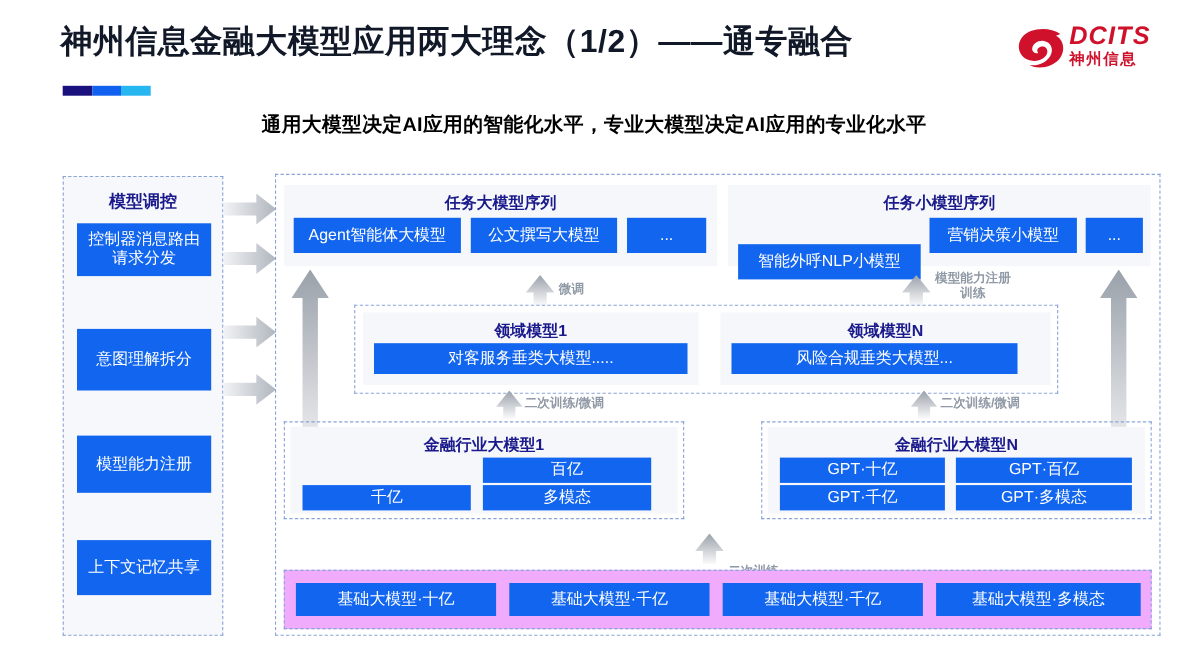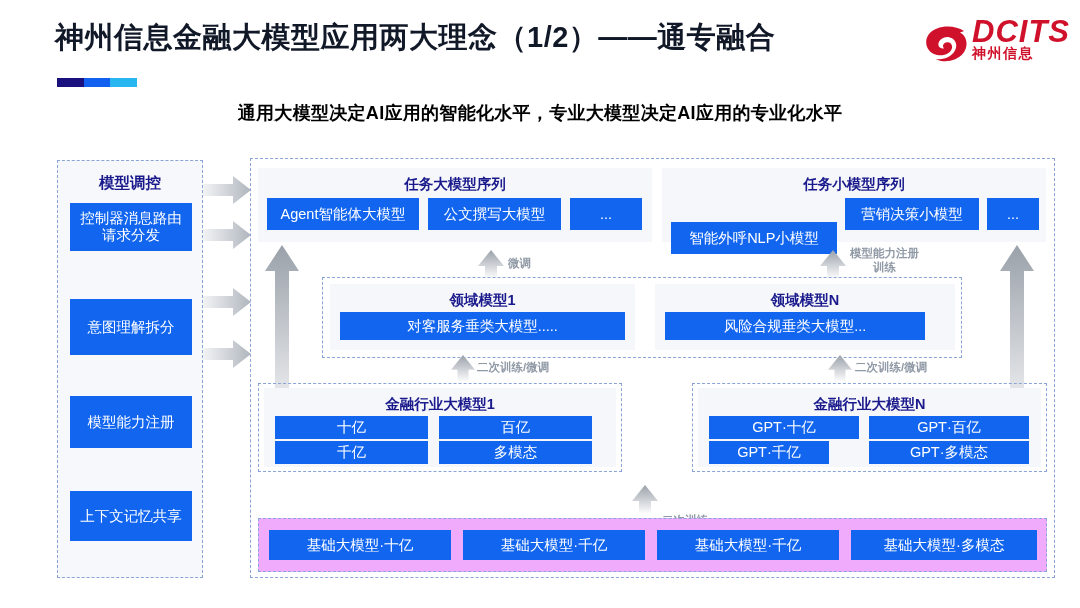--- a/index.html
+++ b/index.html
@@ -20,21 +20,21 @@
   }
   .accent-bar { position:absolute; left:57px; top:78px; width:80px; height:9px; display:flex; }
   .accent-bar i { display:block; height:100%; }
   .ab1 { width:28px; background:#1a107e; }
   .ab2 { width:28px; background:#1160ef; }
   .ab3 { width:28px; background:#27b6ef; }
 
   .logo { position:absolute; right:16px; top:20px; width:140px; height:52px; }
   .logo-mark { position:absolute; left:0; top:4px; width:44px; height:40px; }
   .logo-text { position:absolute; left:48px; top:0px; }
-  .logo-en { font-size:31px; font-weight:bold; color:#d0112b; letter-spacing:1px; line-height:24px;
+  .logo-en { font-size:23px; font-weight:bold; color:#d0112b; letter-spacing:1px; line-height:24px;
              font-style:italic; }
   .logo-cn { font-size:14px; font-weight:bold; color:#d0112b; letter-spacing:1.5px; line-height:18px; }
 
   .subtitle {
     position:absolute; left:0; right:0; top:101px; text-align:center;
     font-size:18px; font-weight:bold; color:#000000; letter-spacing:.3px;
   }
 
   
   .bbox {
@@ -189,32 +189,31 @@
   <div class="alabel" style="left:477px; top:360px;">二次训练/微调</div>
 
   <svg style="position:absolute; left:828px; top:355px; width:24px; height:26px;" viewBox="0 0 26 28">
     <path d="M13 0 L26 16 L19 16 L19 28 L7 28 L7 16 L0 16 Z" fill="url(#gu1)"></path>
   </svg>
   <div class="alabel" style="left:855px; top:360px;">二次训练/微调</div>
 
   <div class="dashbox" style="left:258px; top:383px; width:364px; height:89px;"></div>
   <div class="panel" style="left:264px; top:388px; width:352px; height:79px;">
     <div class="panel-title">金融行业大模型1</div>
-    <div class="bbox" style="position:absolute; left:11px; top:28px; width:153px; height:23px;">十亿</div>
     <div class="bbox" style="position:absolute; left:175px; top:28px; width:153px; height:23px;">百亿</div>
     <div class="bbox" style="position:absolute; left:11px; top:53px; width:153px; height:23px;">千亿</div>
     <div class="bbox" style="position:absolute; left:175px; top:53px; width:153px; height:23px;">多模态</div>
   </div>
 
   <div class="dashbox" style="left:692px; top:383px; width:355px; height:89px;"></div>
   <div class="panel" style="left:698px; top:388px; width:343px; height:79px;">
     <div class="panel-title">金融行业大模型N</div>
     <div class="bbox" style="position:absolute; left:11px; top:28px; width:150px; height:23px;">GPT·十亿</div>
     <div class="bbox" style="position:absolute; left:171px; top:28px; width:160px; height:23px;">GPT·百亿</div>
-    <div class="bbox" style="position:absolute; left:11px; top:53px; width:120px; height:23px;">GPT·千亿</div>
+    <div class="bbox" style="position:absolute; left:11px; top:53px; width:150px; height:23px;">GPT·千亿</div>
     <div class="bbox" style="position:absolute; left:171px; top:53px; width:160px; height:23px;">GPT·多模态</div>
   </div>
 
   <svg style="position:absolute; left:632px; top:485px; width:26px; height:28px;" viewBox="0 0 26 28">
     <path d="M13 0 L26 16 L19 16 L19 28 L7 28 L7 16 L0 16 Z" fill="url(#gu1)"></path>
   </svg>
   <div class="alabel" style="left:662px; top:491px;margin-top:22px;">二次训练</div>
 
   <div class="dashbox" style="left:258px; top:518px; width:789px; height:54px; background:#f0abfc;">
     <div class="bbox" style="position:absolute; left:10px; top:11px; width:182px; height:30px;">基础大模型·十亿</div>

